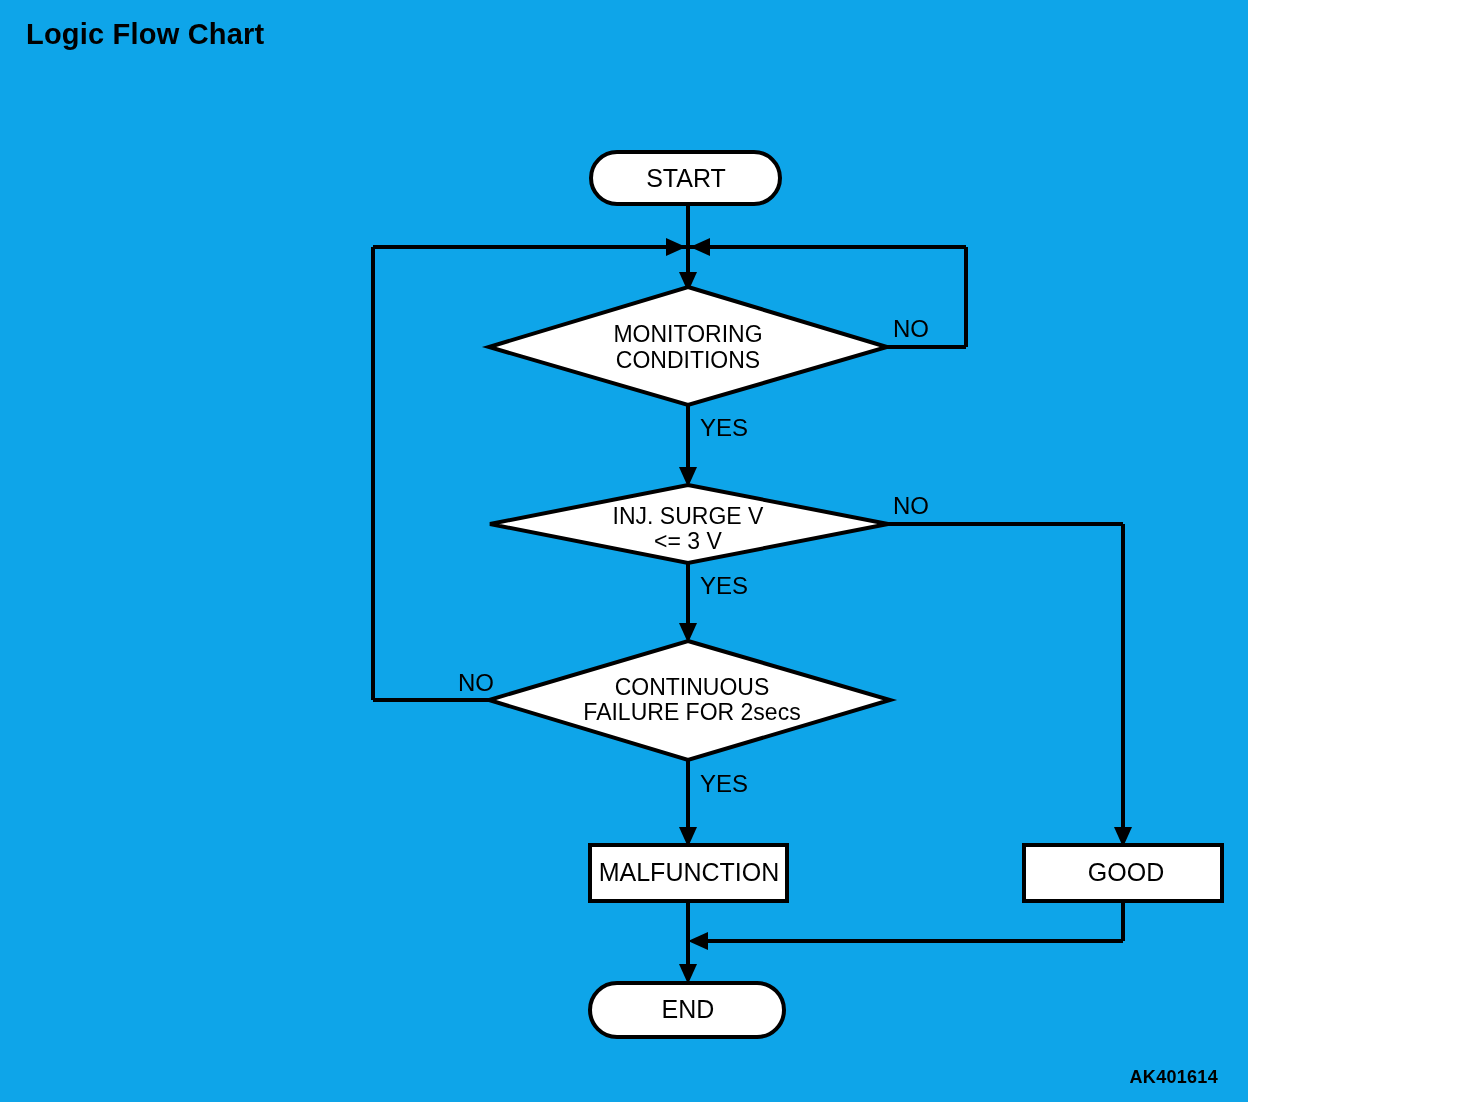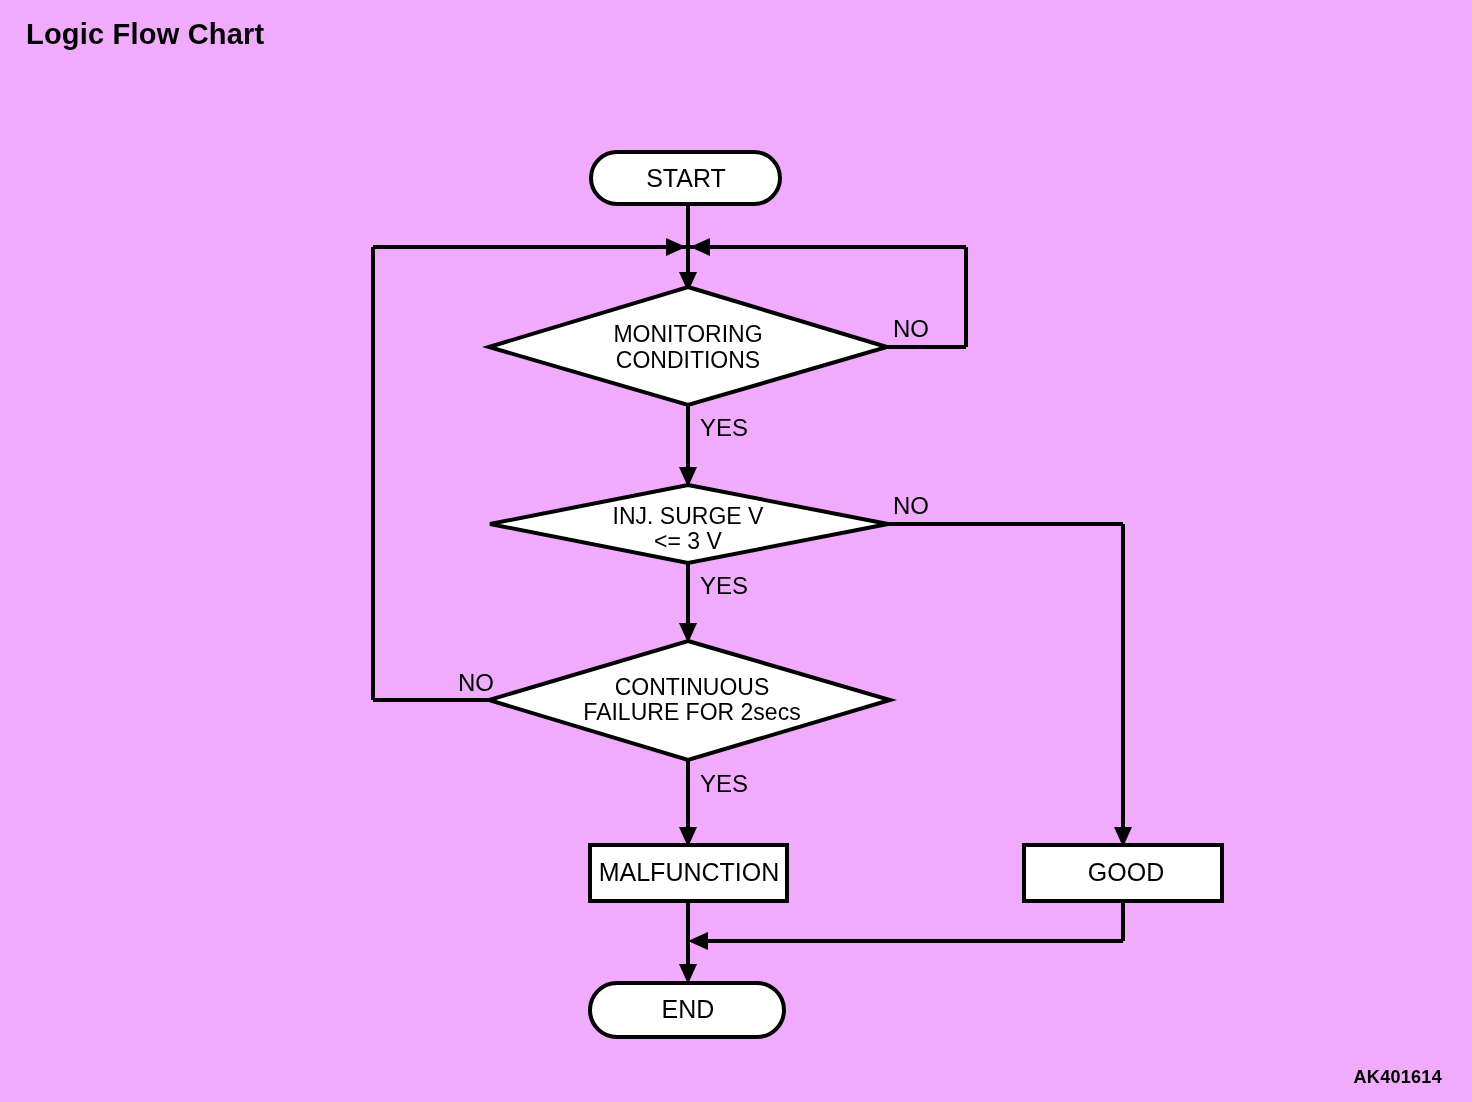--- a/index.html
+++ b/index.html
@@ -10,23 +10,23 @@
   body {
     width: 1472px;
     height: 1102px;
     font-family: "Liberation Sans", sans-serif;
     color: #000000;
     overflow: hidden;
     position: relative;
   }
   #page {
     position: relative;
-    width: 1472px;
+    width: 1248px;
     height: 1102px;
-    background: #f0abfc;
+    background: #0ea5e9;
   }
   .page-title {
     position: absolute;
     left: 26px;
     top: 18px;
     font-size: 29px;
     font-weight: bold;
     letter-spacing: 0.2px;
     color: #000000;
     white-space: nowrap;

